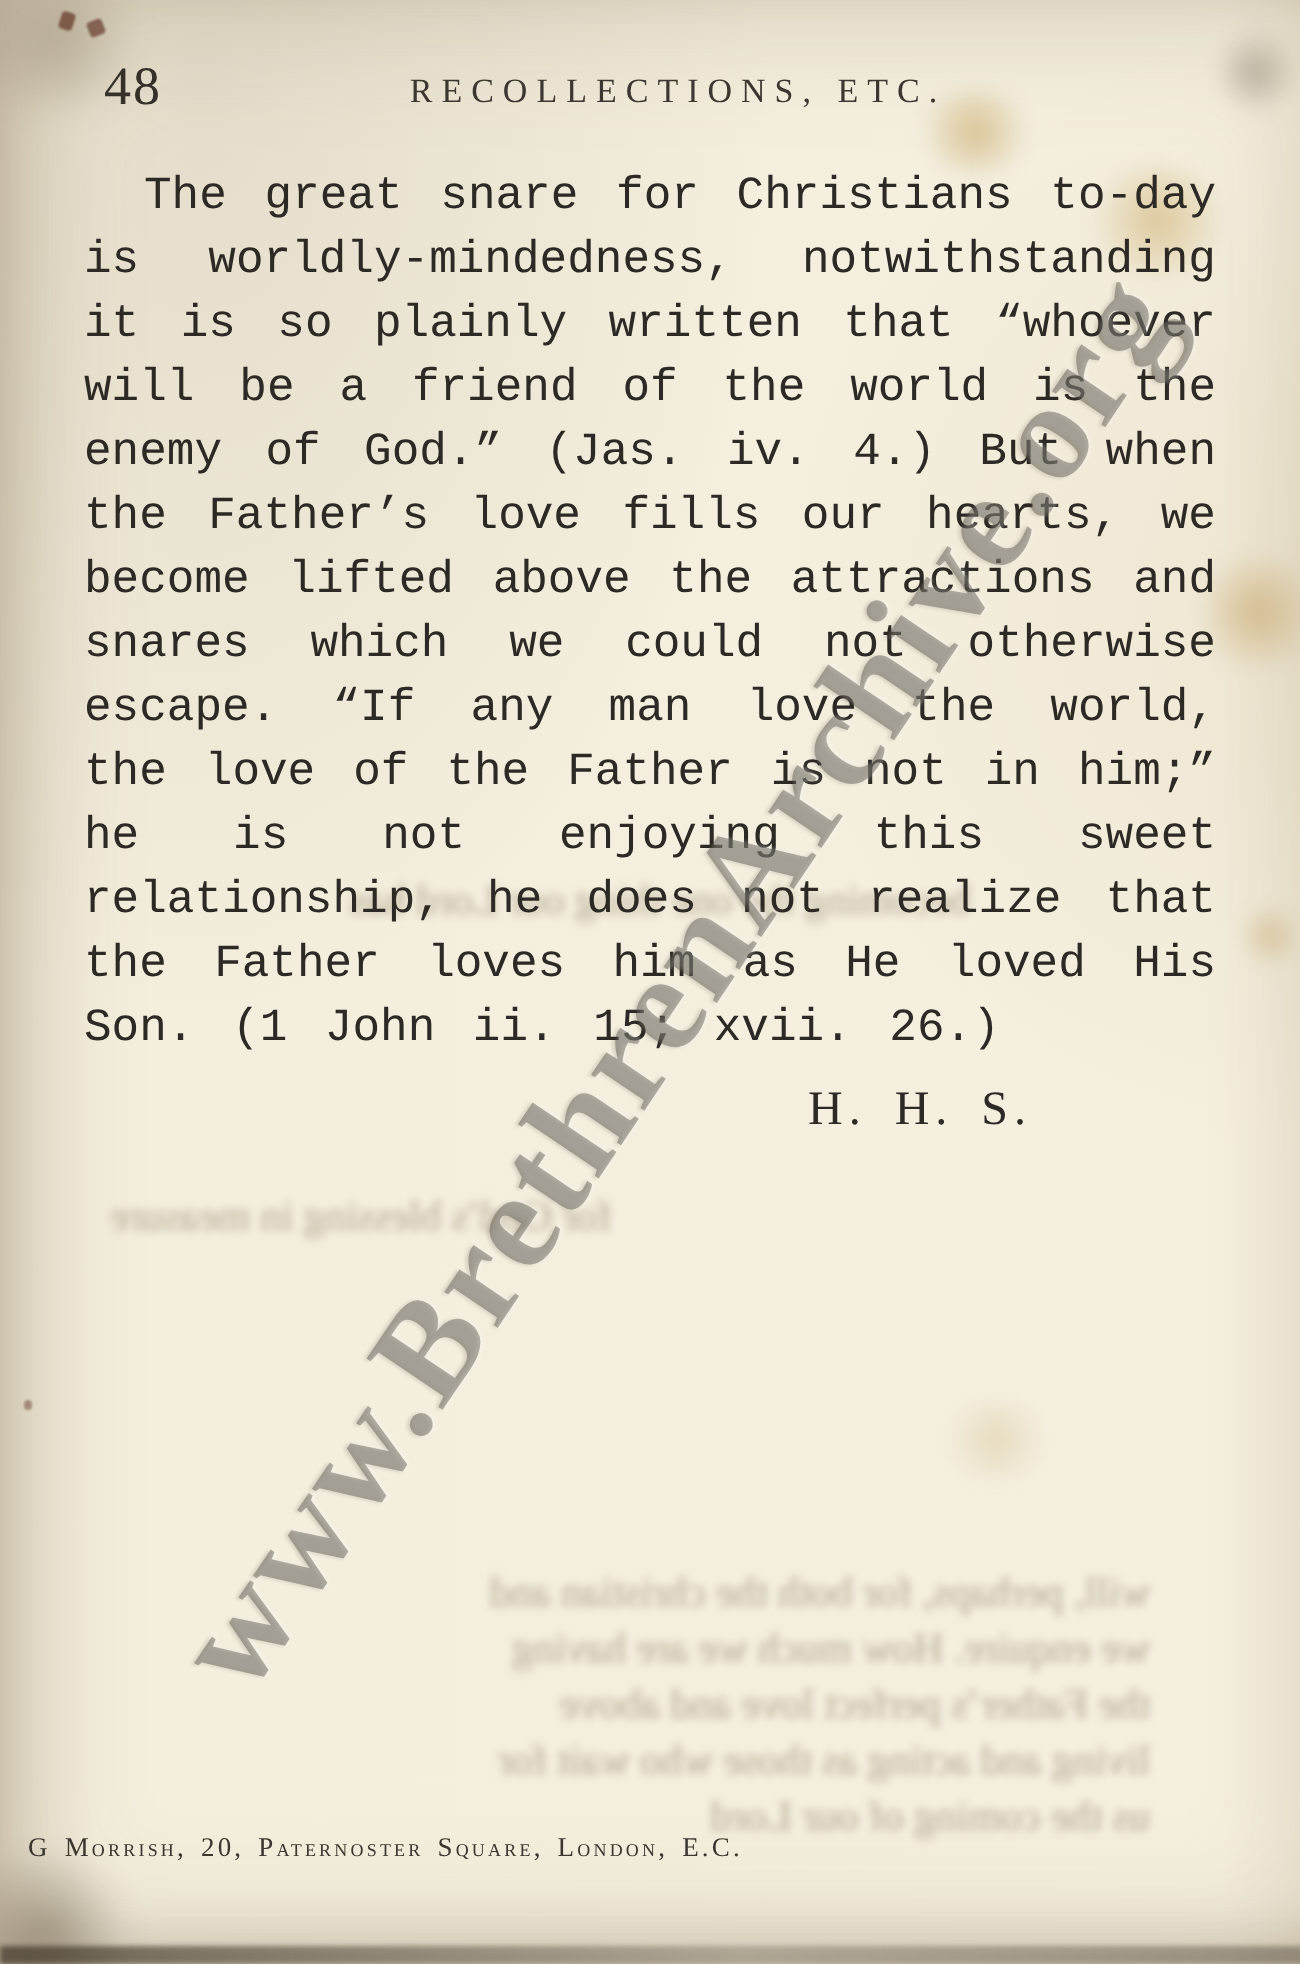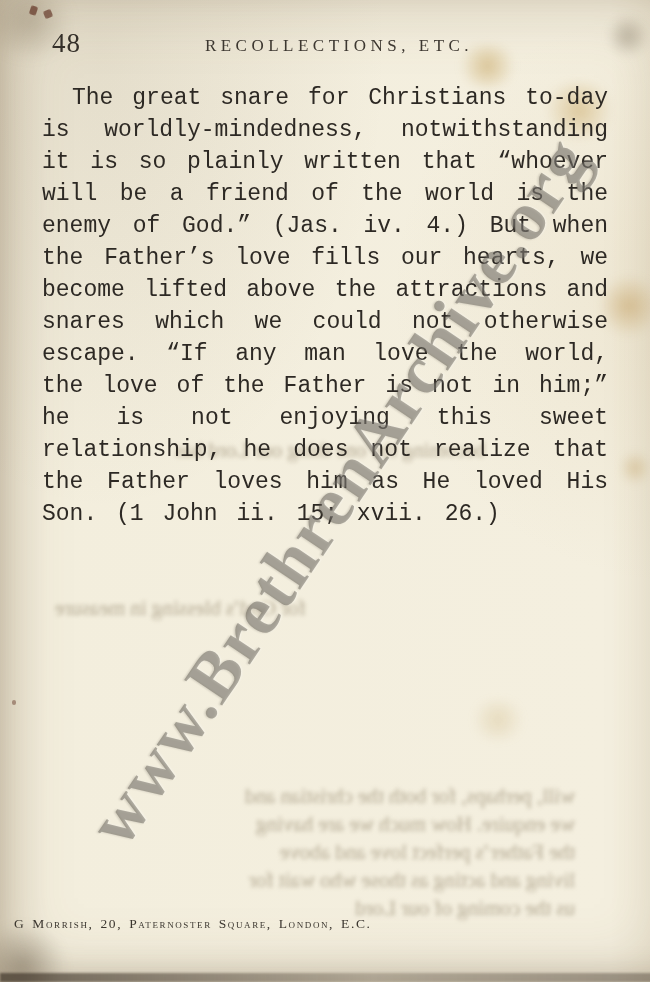--- a/index.html
+++ b/index.html
@@ -90,20 +90,21 @@
     <div>the Father’s perfect love and above</div>
     <div>living and acting as those who wait for</div>
     <div>us the coming of our Lord</div>
   </div>
 
   <div class="pagenum">48</div>
   <div class="header">RECOLLECTIONS, ETC.</div>
 
   <div class="body">
     <p class="para">The great snare for Christians to-day is worldly-mindedness, notwithstanding it is so plainly written that “whoever will be a friend of the world is the enemy of God.” (Jas. iv. 4.) But when the Father’s love fills our hearts, we become lifted above the attractions and snares which we could not otherwise escape.  “If any man love the world, the love of the Father is not in him;” he is not enjoying this sweet relationship, he does not realize that the Father loves him as He loved His Son. (1 John ii. 15; xvii. 26.)</p>
+    <div class="signature">H. H. S.</div>
   </div>
 
   <div class="footer">G Morrish, 20, Paternoster Square, London, E.C.</div>
 
   <div class="watermark">www.BrethrenArchive.org</div>
 
   <div class="bottom-edge"></div>
 </div>
 
 </body></html>

